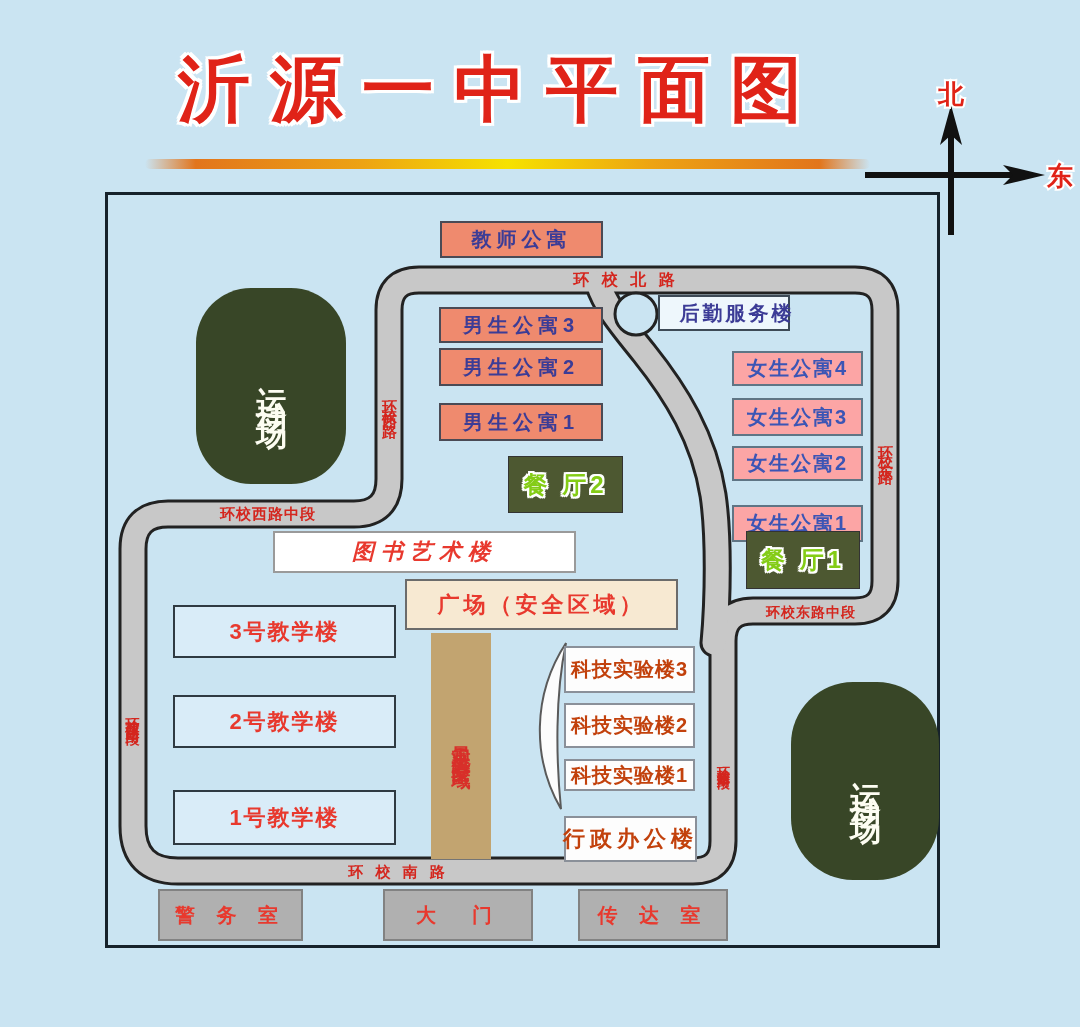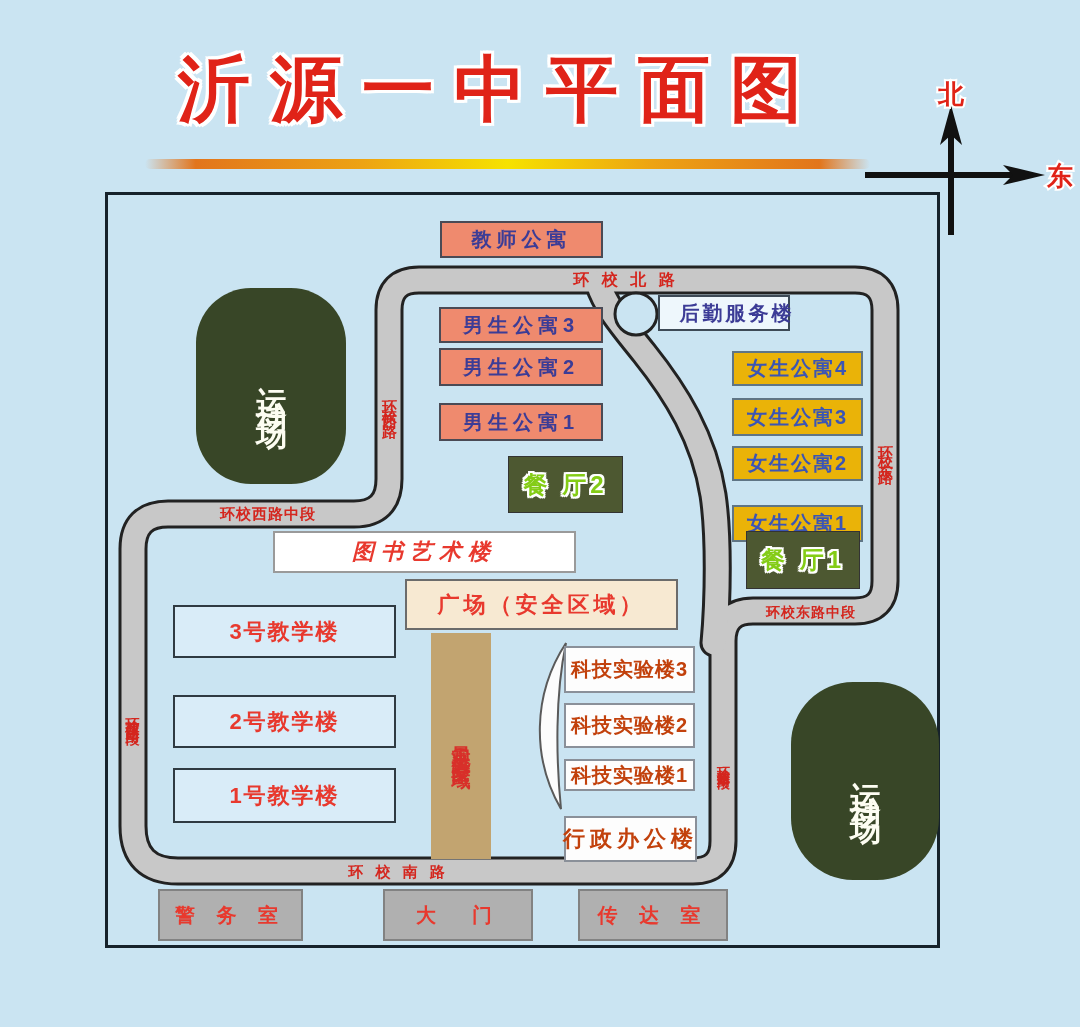--- a/index.html
+++ b/index.html
@@ -28,21 +28,21 @@
     left:105px;top:192px;width:835px;height:756px;
     border:3px solid #16222b;background:#cae4f2;box-sizing:border-box;
   }
   .map svg.roads{position:absolute;left:0;top:0;}
   
   .box{
     position:absolute;display:flex;align-items:center;justify-content:center;
     box-sizing:border-box;font-weight:700;white-space:nowrap;
   }
   .salmon{background:#ef8a6e;border:2px solid #4a4a55;color:#3c3c96;font-size:20px;letter-spacing:5px;}
-  .bluebox{background:#eab308;border:2px solid #5f7585;color:#3b55b5;font-size:20px;letter-spacing:2px;}
+  .bluebox{background:#fca5a5;border:2px solid #5f7585;color:#3b55b5;font-size:20px;letter-spacing:2px;}
   .whitebox-blue{background:#eef7fc;border:2px solid #3d4a56;color:#3c3c96;font-size:20px;letter-spacing:3px;}
   .olive{background:#4d5831;border:1px solid #333;color:#84cc16;font-size:24px;letter-spacing:4px;
     text-shadow:-2px -2px 0 #fff,2px -2px 0 #fff,-2px 2px 0 #fff,2px 2px 0 #fff,
                 -2px 0 0 #fff,2px 0 0 #fff,0 -2px 0 #fff,0 2px 0 #fff;}
   .whitebox-red{background:#fdfdfd;border:2px solid #8a9099;color:#c2410c;font-size:20px;letter-spacing:1px;}
   .librarybox{background:#ffffff;border:2px solid #9a9a9a;color:#e8392e;font-size:22px;letter-spacing:7px;}
   .plazabox{background:#f7e9d2;border:2px solid #6b6b6b;color:#e8392e;font-size:22px;letter-spacing:4px;}
   .teachbox{background:#d9ecf8;border:2px solid #2f3a42;color:#e8392e;font-size:22px;letter-spacing:2px;}
   .graybox{background:#b0b0b0;border:2px solid #828282;color:#e8392e;font-size:20px;letter-spacing:8px;}
   .field{
@@ -119,21 +119,21 @@
   <div class="box bluebox" style="left:624px;top:294px;width:131px;height:37px;margin-top:16px;">女生公寓1</div>
 
   <div class="box olive" style="left:400px;top:261px;width:115px;height:57px;">餐 厅2</div>
   <div class="box olive" style="left:638px;top:336px;width:114px;height:58px;">餐 厅1</div>
 
   <div class="box librarybox" style="left:165px;top:336px;width:303px;height:42px;font-style:italic;">图书艺术楼</div>
   <div class="box plazabox" style="left:297px;top:384px;width:273px;height:51px;">广场（安全区域）</div>
 
   <div class="box teachbox" style="left:65px;top:410px;width:223px;height:53px;">3号教学楼</div>
   <div class="box teachbox" style="left:65px;top:500px;width:223px;height:53px;">2号教学楼</div>
-  <div class="box teachbox" style="left:65px;top:573px;width:223px;height:55px;">1号教学楼</div>
+  <div class="box teachbox" style="left:65px;top:595px;width:223px;height:55px;">1号教学楼</div>
 
   <div class="box avenue" style="left:323px;top:438px;width:60px;height:226px;">景观大道（安全区域）</div>
 
   <div class="box whitebox-red" style="left:456px;top:451px;width:131px;height:47px;">科技实验楼3</div>
   <div class="box whitebox-red" style="left:456px;top:508px;width:131px;height:45px;">科技实验楼2</div>
   <div class="box whitebox-red" style="left:456px;top:564px;width:131px;height:32px;">科技实验楼1</div>
   <div class="box graybox" style="left:50px;top:694px;width:145px;height:52px;">警 务 室</div>
 
   <div class="box whitebox-red" style="left:456px;top:621px;width:133px;height:46px;letter-spacing:5px;font-size:22px;">行政办公楼</div>
   <div class="box graybox" style="left:275px;top:694px;width:150px;height:52px;">大　门</div>

